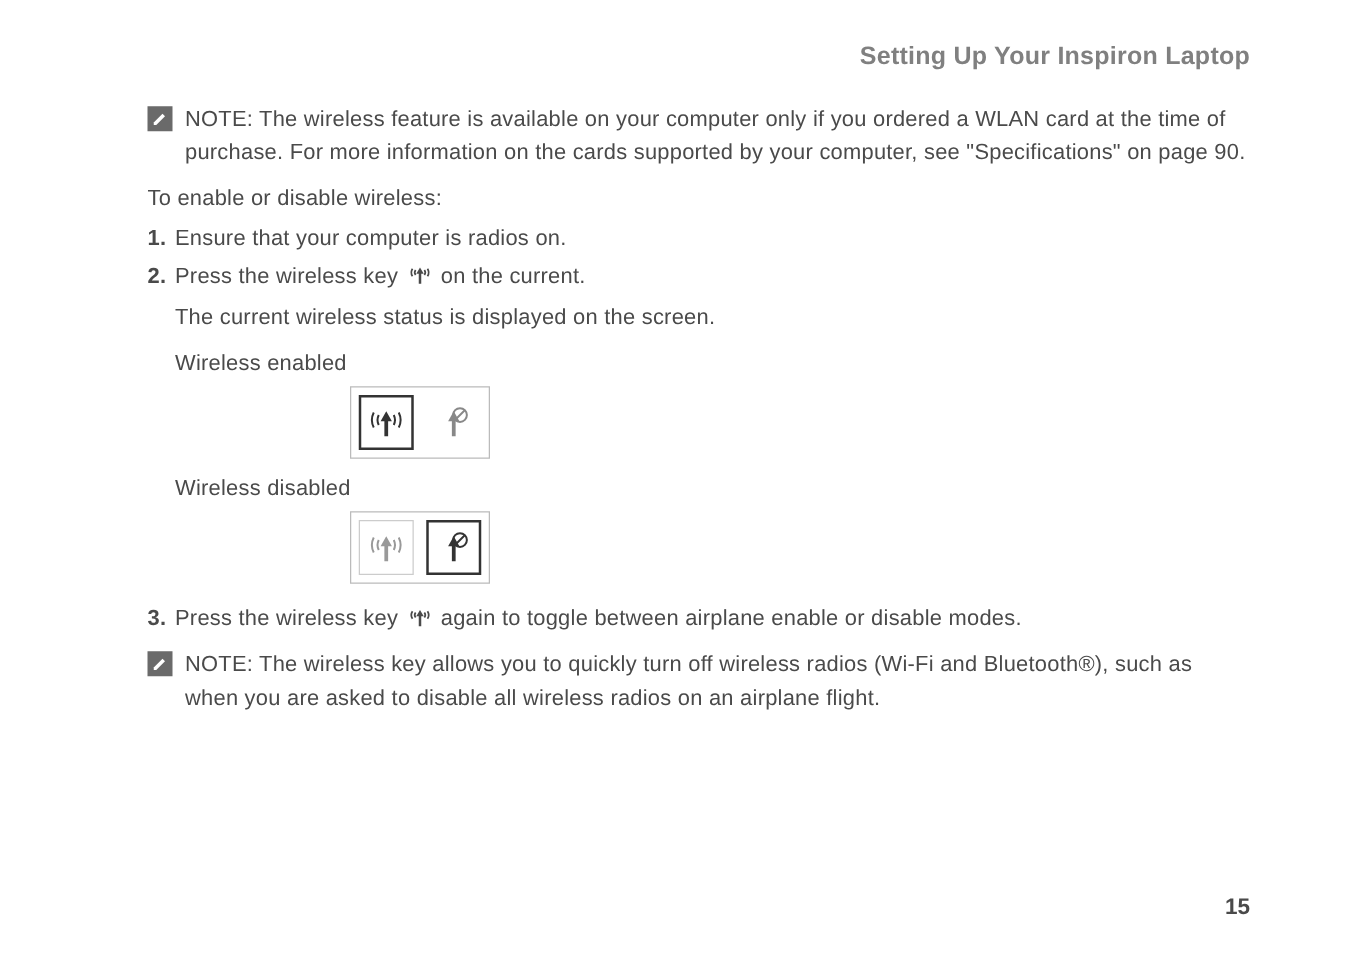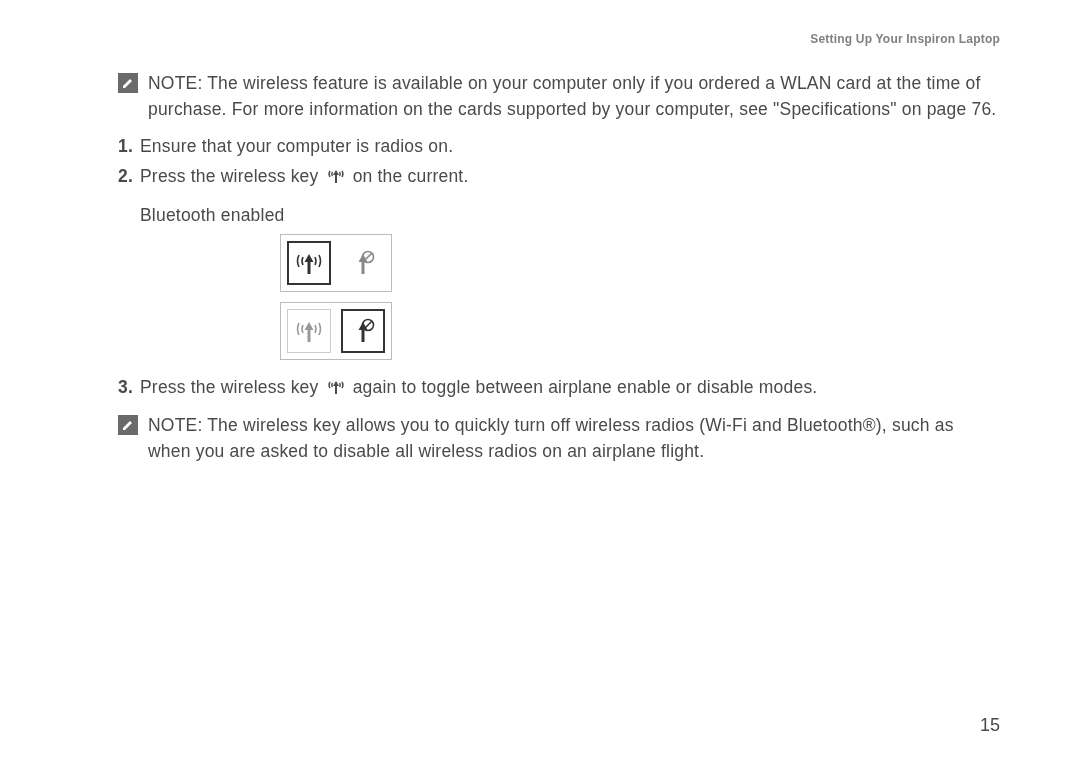--- a/index.html
+++ b/index.html
@@ -16,21 +16,21 @@
   .page {
     padding: 30px 80px 0 118px;
     font-size: 17.5px;
     line-height: 1.5;
     letter-spacing: 0.2px;
   }
   .header {
     text-align: right;
     font-weight: bold;
     color: #808080;
-    font-size: 12px;
+    font-size: 20px;
     margin-bottom: 22px;
     padding-right: 0;
   }
   .note-row {
     display: flex;
     align-items: flex-start;
     margin-bottom: 10px;
   }
   .note-icon {
     flex: 0 0 auto;
@@ -85,43 +85,44 @@
     align-items:center;
     justify-content:center;
     box-sizing: border-box;
   }
   .bordered { border: 2px solid #333; }
   .light-bordered { border: 1px solid #ccc; }
   .page-num {
     position: absolute;
     bottom: 30px;
     right: 80px;
-    font-weight: normal;
+    font-weight: bold;
     font-size: 18px;
     color: #4a4a4a;
   }
 </style>
 </head>
 <body>
 
 <div class="page">
 
   <div class="header">Setting Up Your Inspiron Laptop</div>
 
   <div class="note-row">
     <div class="note-icon">
       <svg width="14" height="14" viewBox="0 0 14 14">
         <path d="M2 10 L9 3 L11 5 L4 12 L2 12 Z" fill="#fff"></path>
       </svg>
     </div>
     <div class="note-text">
-      <span class="bold">NOTE:</span><span> The wireless feature is available on your computer only if you ordered a WLAN card at the time of purchase. For more information on the cards supported by your computer, see "Specifications" on page 76.</span>
+      <span class="bold">NOTE:</span><span> The wireless feature is available on your computer only if you ordered a WLAN card at the time of purchase. For more information on the cards supported by your computer, see "Specifications" on page 90.</span>
     </div>
   </div>
 
+  <div class="instr">To enable or disable wireless:</div>
 
   <ol class="steps">
     <li>
       <span class="num">1.</span>
       <span class="body">Ensure that your computer is radios on.</span>
     </li>
     <li>
       <span class="num">2.</span>
       <span class="body">
         <span>Press the wireless key </span>
@@ -129,22 +130,23 @@
           <svg width="20" height="18" viewBox="0 0 20 18">
             <path d="M4 4 Q2 7 4 10" stroke="#4a4a4a" stroke-width="1.4" fill="none"></path>
             <path d="M6.5 5 Q5 7 6.5 9" stroke="#4a4a4a" stroke-width="1.4" fill="none"></path>
             <path d="M16 4 Q18 7 16 10" stroke="#4a4a4a" stroke-width="1.4" fill="none"></path>
             <path d="M13.5 5 Q15 7 13.5 9" stroke="#4a4a4a" stroke-width="1.4" fill="none"></path>
             <rect x="9" y="7" width="2" height="9" fill="#4a4a4a"></rect>
             <polygon points="10,3 7,8 13,8" fill="#4a4a4a"></polygon>
           </svg>
         </span>
         <span> on the current.</span>
-
-        <div class="status-label">Bluetooth enabled</div>
+        <div class="sub">The current wireless status is displayed on the screen.</div>
+
+        <div class="status-label">Wireless enabled</div>
         <div class="status-box-wrap">
           <div class="status-outer">
             <div class="status-cell bordered">
               <svg width="30" height="28" viewBox="0 0 30 28">
                 <path d="M5 6 Q2 12 5 18" stroke="#333" stroke-width="1.6" fill="none"></path>
                 <path d="M9 8 Q7 12 9 16" stroke="#333" stroke-width="1.6" fill="none"></path>
                 <path d="M25 6 Q28 12 25 18" stroke="#333" stroke-width="1.6" fill="none"></path>
                 <path d="M21 8 Q23 12 21 16" stroke="#333" stroke-width="1.6" fill="none"></path>
                 <rect x="13.5" y="12" width="3" height="13" fill="#333"></rect>
                 <polygon points="15,5 10.5,13 19.5,13" fill="#333"></polygon>
@@ -154,20 +156,21 @@
               <svg width="30" height="28" viewBox="0 0 30 28">
                 <rect x="13.5" y="12" width="3" height="13" fill="#888"></rect>
                 <polygon points="15,5 10.5,13 19.5,13" fill="#888"></polygon>
                 <circle cx="20" cy="8" r="5.5" stroke="#888" stroke-width="1.6" fill="none"></circle>
                 <line x1="16" y1="12" x2="24" y2="4" stroke="#888" stroke-width="1.6"></line>
               </svg>
             </div>
           </div>
         </div>
 
+        <div class="status-label">Wireless disabled</div>
         <div class="status-box-wrap">
           <div class="status-outer">
             <div class="status-cell light-bordered">
               <svg width="30" height="28" viewBox="0 0 30 28">
                 <path d="M5 6 Q2 12 5 18" stroke="#999" stroke-width="1.6" fill="none"></path>
                 <path d="M9 8 Q7 12 9 16" stroke="#999" stroke-width="1.6" fill="none"></path>
                 <path d="M25 6 Q28 12 25 18" stroke="#999" stroke-width="1.6" fill="none"></path>
                 <path d="M21 8 Q23 12 21 16" stroke="#999" stroke-width="1.6" fill="none"></path>
                 <rect x="13.5" y="12" width="3" height="13" fill="#999"></rect>
                 <polygon points="15,5 10.5,13 19.5,13" fill="#999"></polygon>

